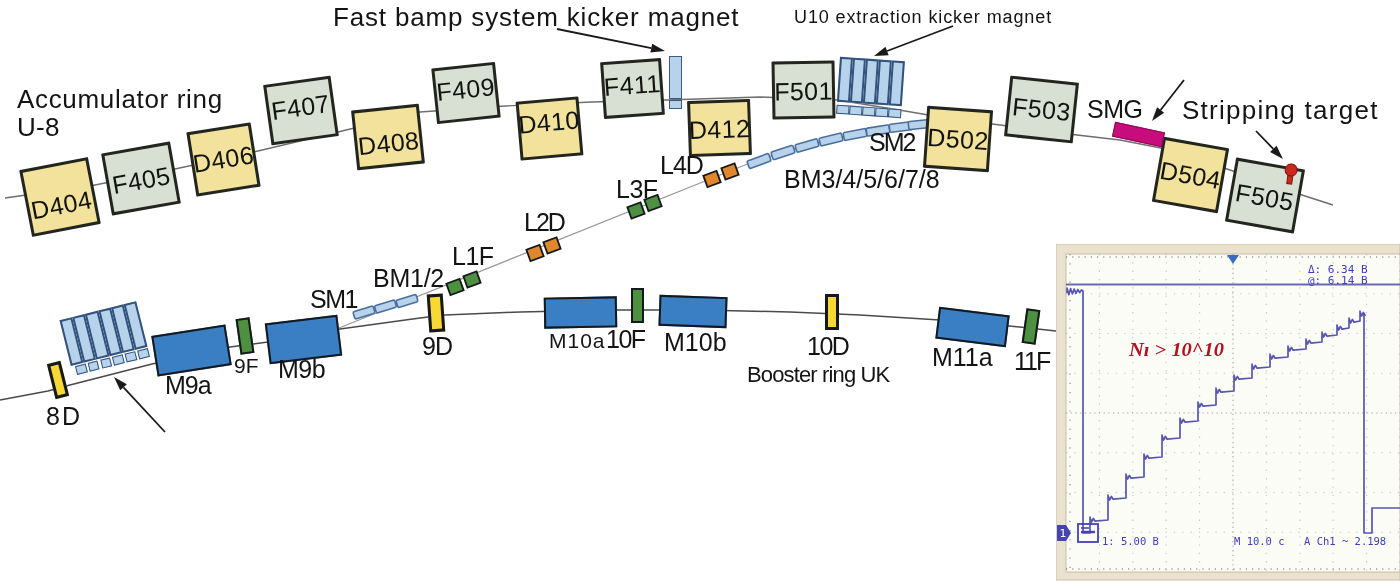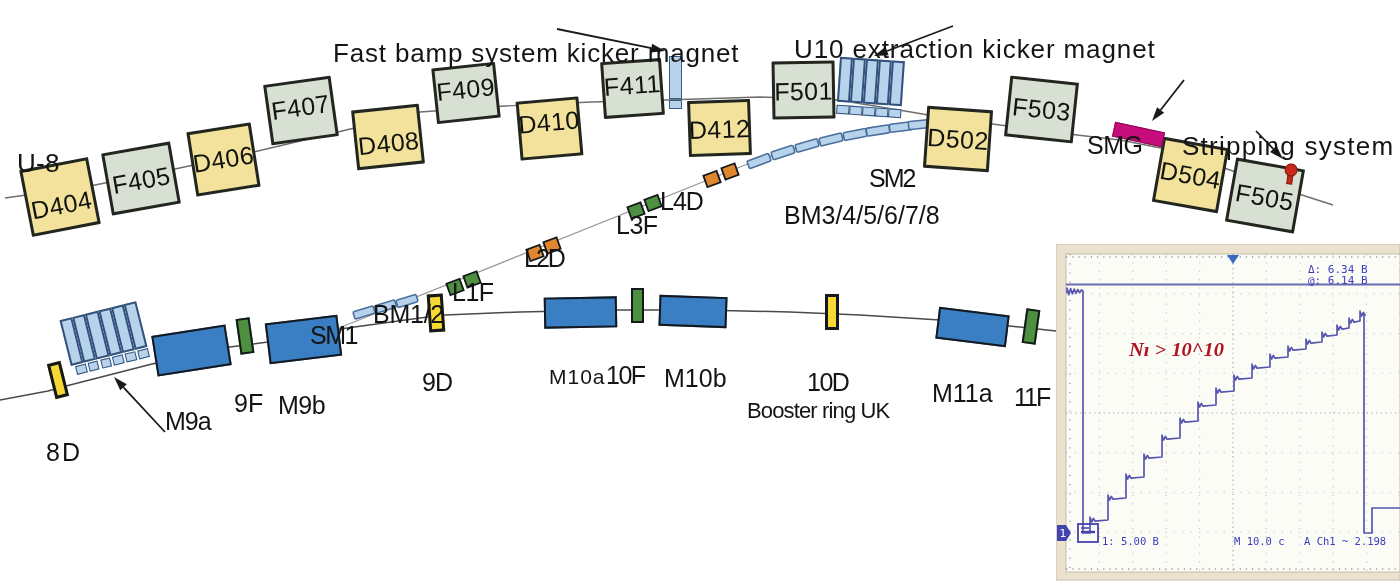--- a/index.html
+++ b/index.html
@@ -14,21 +14,21 @@
     border:3px solid #23261f;box-sizing:border-box;border-radius:1px;
     font-size:25px;color:#10130f;white-space:nowrap;
   }
   .box.D{background:#f2e29b;}
   .box.F{background:#d8e0d3;}
   .mbox{position:absolute;z-index:3;background:#3a7ec3;border:2.5px solid #15181c;box-sizing:border-box;}
   .qbar{position:absolute;z-index:3;box-sizing:border-box;}
   .qbar.green{background:#4d9140;border:2.5px solid #15181c;}
   .qbar.yellow{background:#f8d835;border:3px solid #15181c;}
   .qbar.lightblue{background:#b7d3eb;border:1.8px solid #3d5a80;}
-  .lbl{position:absolute;z-index:6;white-space:nowrap;font-size:25px;color:#141414;line-height:1;margin-top:36px;}
+  .lbl{position:absolute;z-index:6;white-space:nowrap;font-size:25px;color:#141414;line-height:1;}
   .kicker{position:absolute;z-index:3;display:flex;}
   .kicker .slatcol{display:flex;flex-direction:column;}
   .kicker .slat{background:#b7d3eb;border:2px solid #32517b;box-sizing:border-box;}
   .kicker .foot{background:#b7d3eb;border:1.6px solid #32517b;box-sizing:border-box;}
   #scope{position:absolute;z-index:8;}
   .scope-blur{filter:blur(0.45px);}
 </style>
 </head>
 <body>
 
@@ -118,25 +118,26 @@
           <line x1="25" y1="284" x2="33" y2="284" stroke="#4343b2" stroke-width="1.6"></line>
         </g>
         <text x="252" y="29" fill="#3c3cc0" font-size="11px" font-family="&quot;DejaVu Sans Mono&quot;,monospace" font-weight="normal" font-style="normal">Δ:   6.34 B</text>
         <text x="252" y="40" fill="#3c3cc0" font-size="11px" font-family="&quot;DejaVu Sans Mono&quot;,monospace" font-weight="normal" font-style="normal">@:   6.14 B</text>
         <text x="73" y="112" fill="#b01321" font-size="19px" font-family="&quot;Liberation Serif&quot;,serif" font-weight="bold" font-style="italic" textLength="95" lengthAdjust="spacingAndGlyphs">Nı &gt; 10^10</text>
         <text x="46" y="301" fill="#3c3cc0" font-size="10.5px" font-family="&quot;DejaVu Sans Mono&quot;,monospace" font-weight="normal" font-style="normal">1: 5.00 B</text>
         <text x="178" y="301" fill="#3c3cc0" font-size="10.5px" font-family="&quot;DejaVu Sans Mono&quot;,monospace" font-weight="normal" font-style="normal">M 10.0 c</text>
         <text x="248" y="301" fill="#3c3cc0" font-size="10.5px" font-family="&quot;DejaVu Sans Mono&quot;,monospace" font-weight="normal" font-style="normal">A Ch1 ~ 2.198</text>
       </g>
     </svg>
+<div class="lbl" style="left: 17px; top: 86px; font-size: 26px; letter-spacing: 0.67px;">Accumulator ring</div>
     <div class="lbl" style="left: 17px; top: 114px; font-size: 26px; letter-spacing: 0.33px;">U-8</div>
     <div class="lbl" style="left: 747px; top: 364px; font-size: 22px; letter-spacing: -0.86px;">Booster ring UK</div>
     <div class="lbl" style="left: 333px; top: 4px; font-size: 26px; letter-spacing: 0.83px;">Fast bamp system kicker magnet</div>
-    <div class="lbl" style="left: 794px; top: 0px; font-size: 26px; letter-spacing: 0.89px;">U10 extraction kicker magnet</div>
-    <div class="lbl" style="left: 1182px; top: 97px; font-size: 26px; letter-spacing: 1.27px;">Stripping system</div>
+    <div class="lbl" style="left: 794px; top: 8px; font-size: 18px; letter-spacing: 0.89px;">U10 extraction kicker magnet</div>
+    <div class="lbl" style="left: 1182px; top: 97px; font-size: 26px; letter-spacing: 1.27px;">Stripping target</div>
     <div class="box D" style="left: 25px; top: 163px; width: 70px; height: 68px; transform: rotate(-11deg);">
       <span style="letter-spacing: 0.4px; transform: translateY(8px);">D404</span>
     </div>
     <div class="box F" style="left: 106px; top: 146.5px; width: 70px; height: 63px; transform: rotate(-10deg);">
       <span style="letter-spacing: 0.4px; transform: translateY(2px);">F405</span>
     </div>
     <div class="box D" style="left: 190.5px; top: 126.5px; width: 65px; height: 65px; transform: rotate(-9deg);">
       <span style="letter-spacing: 0.4px;">D406</span>
     </div>
     <div class="box F" style="left: 267px; top: 79.5px; width: 68px; height: 61px; transform: rotate(-8deg);">
@@ -178,21 +179,21 @@
     <div class="lbl" style="left: 278px; top: 357px; font-size: 25px; letter-spacing: -0.5px;">M9b</div>
     <div class="mbox" style="left: 543.5px; top: 296.5px; width: 73px; height: 31px; transform: rotate(-1deg);"></div>
     <div class="lbl" style="left: 549px; top: 330px; font-size: 21px; letter-spacing: 1px;">M10a</div>
     <div class="mbox" style="left: 659px; top: 295.5px; width: 68px; height: 31px; transform: rotate(2deg);"></div>
     <div class="lbl" style="left: 664px; top: 330px; font-size: 25px; letter-spacing: 0px;">M10b</div>
     <div class="mbox" style="left: 936.5px; top: 311px; width: 71px; height: 32px; transform: rotate(7deg);"></div>
     <div class="lbl" style="left: 932px; top: 345px; font-size: 25px; letter-spacing: 0px;">M11a</div>
     <div class="qbar yellow" style="left: 51px; top: 362px; width: 14px; height: 36px; transform: rotate(-14deg);"></div>
     <div class="lbl" style="left: 46px; top: 404px; font-size: 25px; letter-spacing: 2px;">8D</div>
     <div class="qbar green" style="left: 238px; top: 318px; width: 14px; height: 36px; transform: rotate(-8deg);"></div>
-    <div class="lbl" style="left: 234px; top: 355px; font-size: 25px; letter-spacing: 0px;">9F</div>
+    <div class="lbl" style="left: 234px; top: 355px; font-size: 21px; letter-spacing: 0px;">9F</div>
     <div class="qbar yellow" style="left: 428px; top: 294px; width: 16px; height: 38px; transform: rotate(-4deg);"></div>
     <div class="lbl" style="left: 422px; top: 334px; font-size: 25px; letter-spacing: -1px;">9D</div>
     <div class="qbar green" style="left: 630.5px; top: 287.5px; width: 13px; height: 35px;"></div>
     <div class="lbl" style="left: 606px; top: 327px; font-size: 25px; letter-spacing: -1.5px;">10F</div>
     <div class="qbar yellow" style="left: 825px; top: 294px; width: 14px; height: 36px;"></div>
     <div class="lbl" style="left: 807px; top: 334px; font-size: 25px; letter-spacing: -1.5px;">10D</div>
     <div class="qbar green" style="left: 1024px; top: 308.5px; width: 14px; height: 35px; transform: rotate(8deg);"></div>
     <div class="lbl" style="left: 1014px; top: 349px; font-size: 25px; letter-spacing: -2px;">11F</div>
     <div class="qbar lightblue" style="left: 669px; top: 55.5px; width: 13px; height: 43px;"></div>
     <div class="qbar lightblue" style="left: 669px; top: 100px; width: 13px; height: 9px;"></div>

